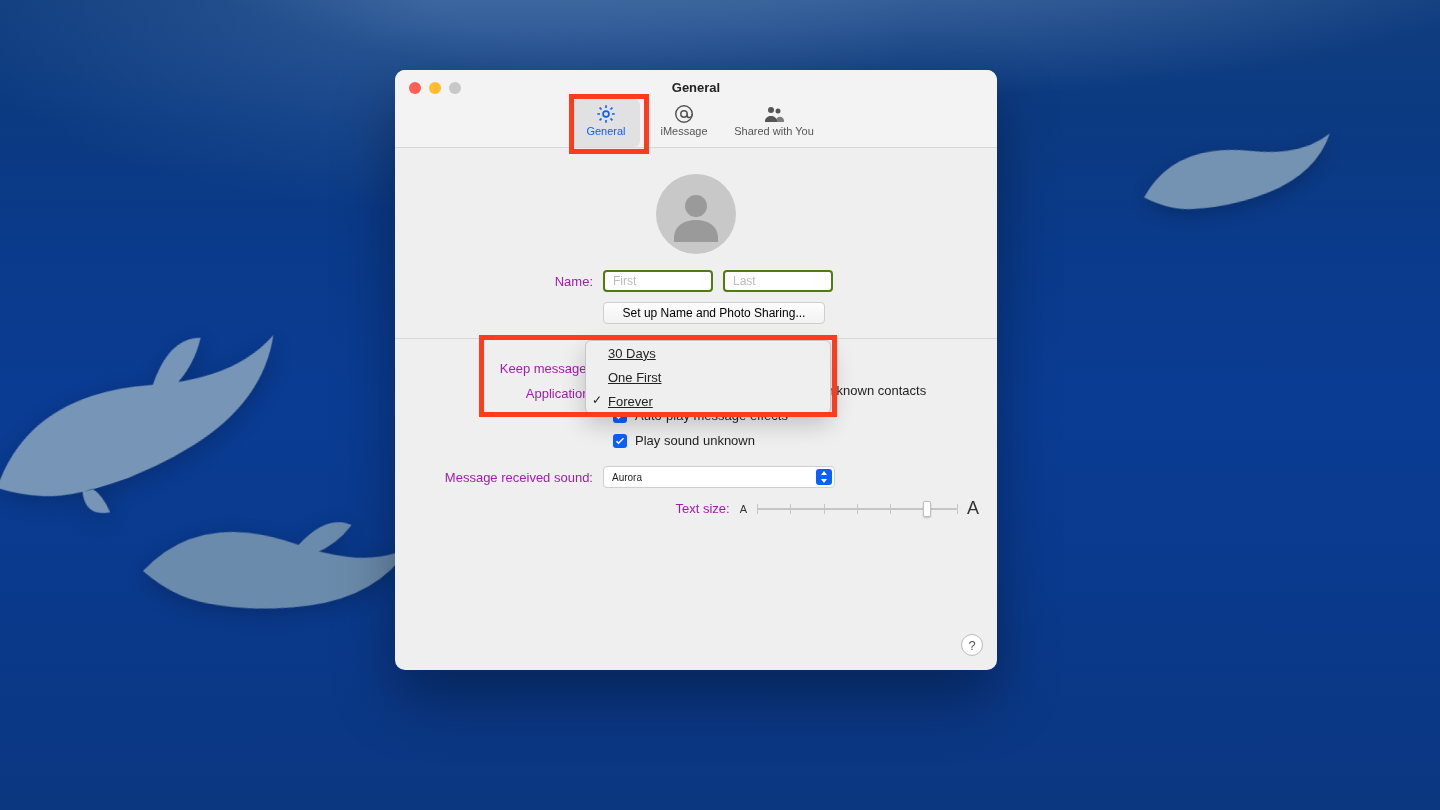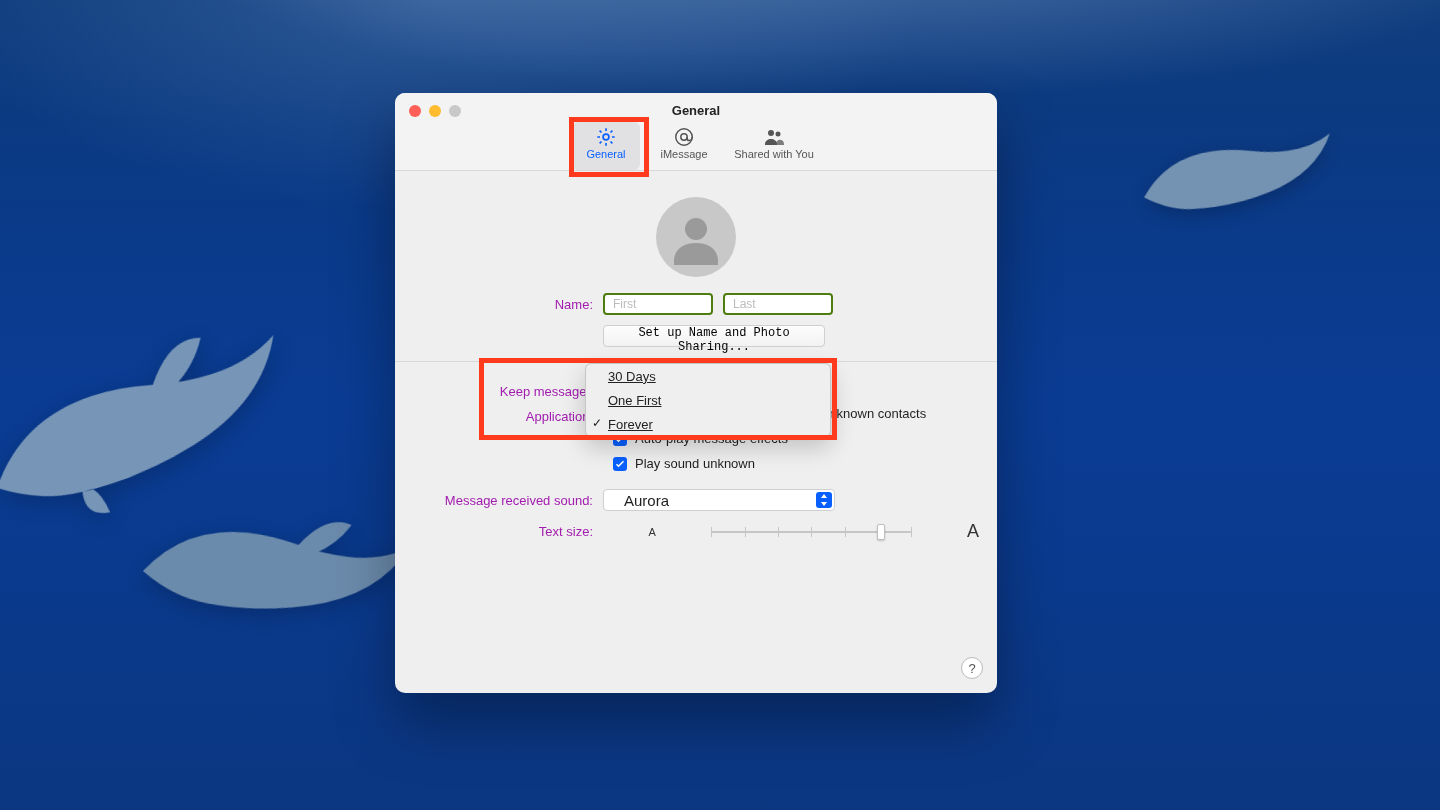--- a/index.html
+++ b/index.html
@@ -14,50 +14,50 @@
 .bg-overlay { position:absolute; inset:0; background:
   radial-gradient(1200px 300px at 60% -10%, rgba(200,230,255,0.35), transparent 60%),
   radial-gradient(700px 300px at 30% 0%, rgba(180,220,255,0.18), transparent 70%);
   pointer-events:none; }
 .dolphin { position:absolute; opacity:.85; }
 .dolphin svg { display:block; filter: drop-shadow(0 6px 12px rgba(0,0,0,.25)); }
 .d1 { left:-40px; top:320px; transform: rotate(-18deg); }
 .d2 { left:120px; top:480px; transform: rotate(6deg) scale(.95); }
 .d3 { right:60px; top:90px; transform: rotate(-8deg) scale(.8); }
 .window {
-  position:absolute; left:395px; top:93px; width:602px; height:600px;
+  position:absolute; left:395px; top:70px; width:602px; height:600px;
   background:#efefef; border-radius:10px; box-shadow:0 28px 60px rgba(0,0,0,.35);
   overflow:hidden;
 }
 .titlebar { height:78px; background:#f4f3f3; border-bottom:1px solid #d8d8d8; text-align:center; position:relative; }
 .traffic { position:absolute; left:14px; top:12px; display:flex; gap:8px; }
 .tl { width:12px; height:12px; border-radius:50%; }
 .cred { background:#ff5f57; } .cyel { background:#febc2e; } .cgry { background:#c8c8c8; }
 .title { font-size:13px; font-weight:600; color:#232323; padding-top:10px; }
 .tabs { display:flex; justify-content:center; gap:10px; margin-top:4px; }
 .tab { width:68px; height:48px; border-radius:6px; padding-top:4px; text-align:center; font-size:11px; color:#555; cursor:pointer; }
 .tab.active { background:#e1e1e4; color:#0a60ff; }
 .tab .ticon { height:22px; display:flex; align-items:center; justify-content:center; }
 .body { padding:18px; font-size:13px; color:#1f1f1f; }
 .avatar { width:80px; height:80px; border-radius:50%; background:#c8c8c8; margin:8px auto 16px; display:flex; align-items:center; justify-content:center; }
 .row { display:flex; align-items:center; margin-bottom:10px; }
 .label { width:190px; text-align:right; padding-right:10px; color:#a21caf; }
 .inp { height:22px; border:2px solid #4d7c0f; border-radius:4px; background:#fff; padding:0 8px; font-size:12px; color:#222; outline:none; }
 .inp::placeholder { color:#bcbcbc; }
 .first { width:110px; margin-right:10px; }
 .last { width:110px; }
-.btn { height:22px; border:1px solid #cfcfd3; border-radius:4px; background:linear-gradient(#fdfdfd,#f2f2f2); font-size:12px; padding:0 12px; cursor:pointer;font-family:Liberation Mono, monospace; }
+.btn { height:22px; border:1px solid #cfcfd3; border-radius:4px; background:linear-gradient(#fdfdfd,#f2f2f2); font-size:12px; padding:0 12px; cursor:pointer; }
 .wide-btn { width:222px; }
 .divider { border:none; border-top:1px solid #d8d8d8; margin:14px -18px 10px; }
 .checks { margin-left:200px; display:flex; flex-direction:column; gap:10px; margin-top:-2px; }
 .chk { display:flex; align-items:center; gap:8px; }
 .chkbox { width:14px; height:14px; border-radius:3px; background:#0a60ff; display:inline-flex; align-items:center; justify-content:center; }
-.select { height:22px; width:232px; border:1px solid #cfcfd3; border-radius:4px; background:#fff; display:flex; align-items:center; justify-content:space-between; padding:0 2px 0 20px; font-size:15px; }
+.select { height:22px; width:232px; border:1px solid #cfcfd3; border-radius:4px; background:#fff; display:flex; align-items:center; justify-content:space-between; padding:0 2px 0 8px; font-size:10px; }
 .select .arrow { width:16px; height:16px; background:#0a60ff; border-radius:3px; display:flex; align-items:center; justify-content:center; }
-.textsize-row { display:flex; align-items:center; justify-content:space-between; }
+.textsize-row { display:flex; align-items:center; justify-content:flex-end; }
 .slider { position:relative; width:200px; height:20px; margin:0 10px; }
 .track { position:absolute; top:9px; left:0; right:0; height:2px; background:#c6c6c6; border-radius:2px; }
 .tick { position:absolute; top:5px; width:1px; height:10px; background:#c6c6c6; }
 .knob { position:absolute; top:2px; width:8px; height:16px; background:#fff; border:1px solid #bfbfbf; border-radius:2px; box-shadow:0 1px 2px rgba(0,0,0,.2); }
 .smallA { font-size:11px; color:#333; }
 .bigA { font-size:18px; color:#333; }
 .help { position:absolute; right:14px; bottom:14px; width:22px; height:22px; border-radius:50%; border:1px solid #bbb; background:#fff; display:flex; align-items:center; justify-content:center; font-size:13px; color:#555; cursor:pointer; }
 
 .dropdown { position:absolute; left:190px; top:270px; width:246px; background:#efefef; border:1px solid #c6c6c6; border-radius:6px; box-shadow:0 10px 24px rgba(0,0,0,.2); overflow:hidden; z-index:5; }
 .dd-item { height:24px; display:flex; align-items:center; padding-left:22px; font-size:13px; color:#222; cursor:pointer; position:relative;text-decoration:underline; }

